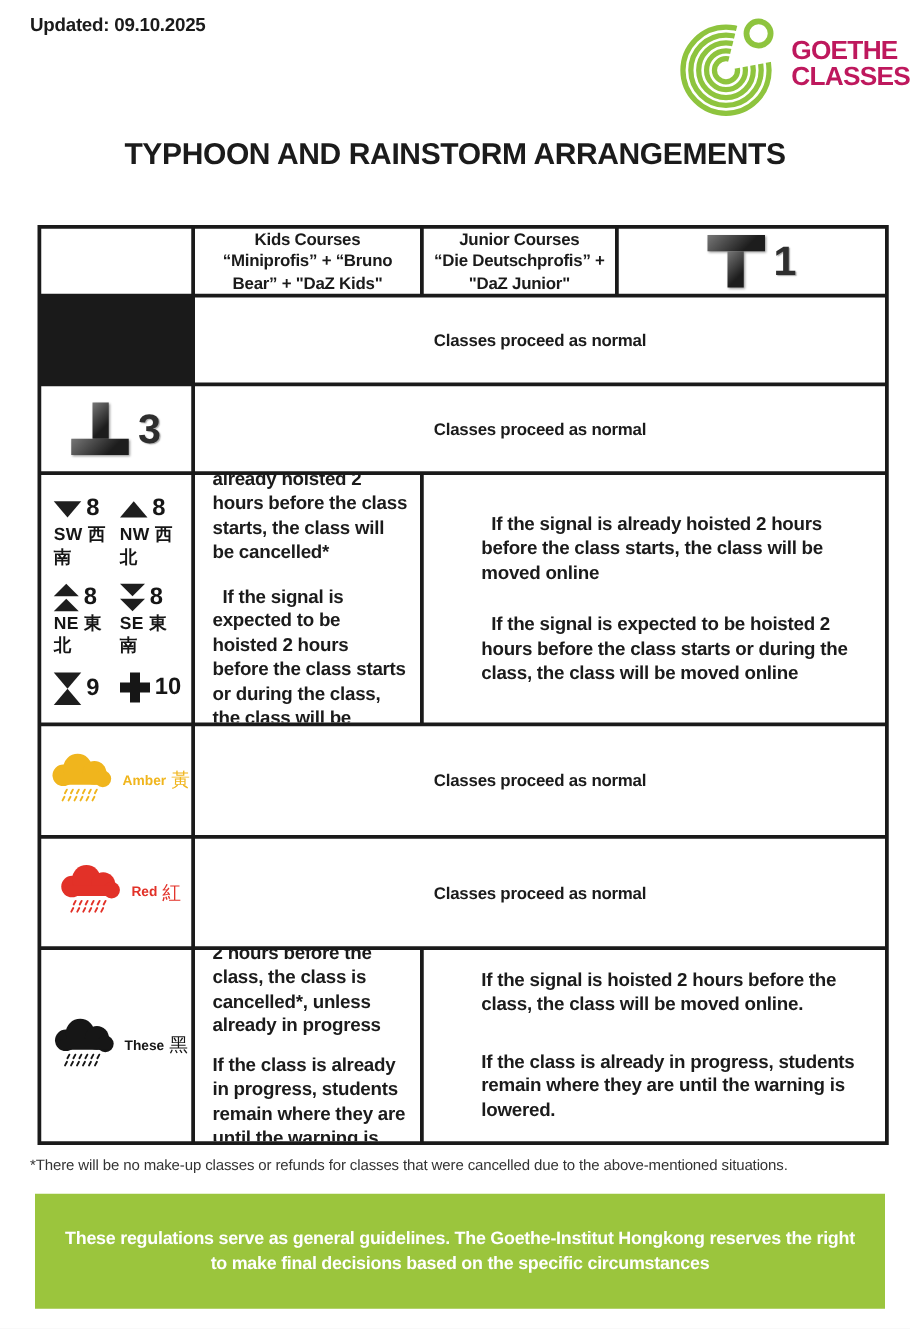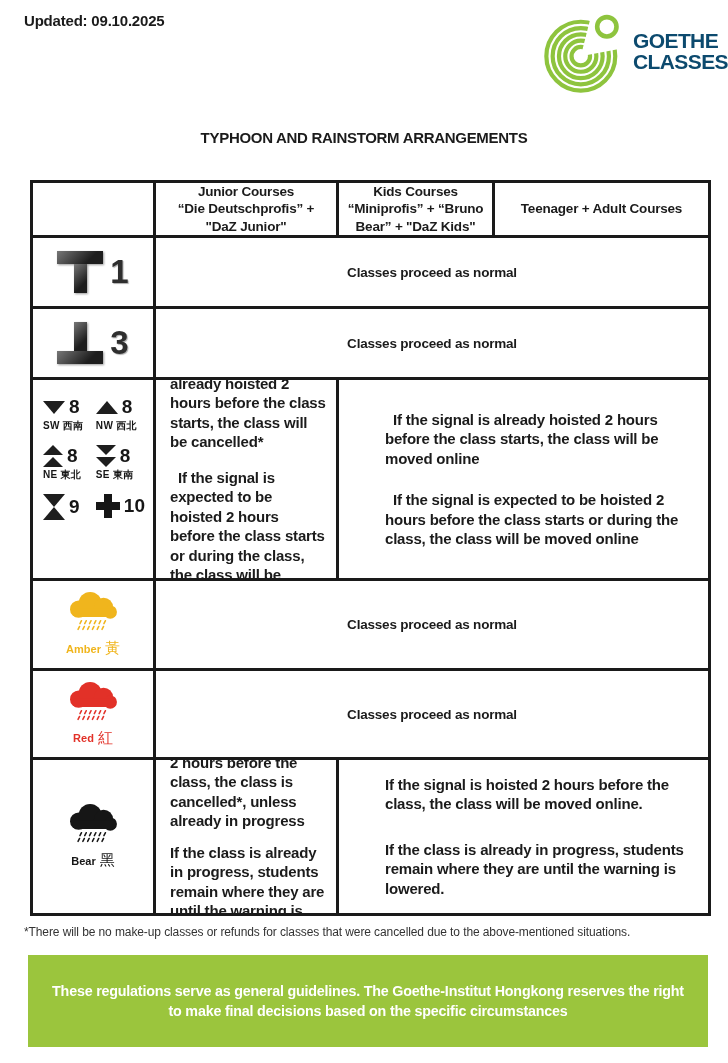--- a/index.html
+++ b/index.html
@@ -6,22 +6,22 @@
   html,body { background:#ffffff; }
   body { font-family:"Liberation Sans", sans-serif; color:#1b1b1b; }
   .page { position:relative; width:728px; height:1063px; background:#fff; overflow:hidden; margin:0 auto; }
 
   .updated { position:absolute; top:12px; left:24px; font-size:15px; font-weight:700; letter-spacing:-0.2px; }
 
   .logo { position:absolute; top:10px; right:0px; display:flex; align-items:center; gap:6px; }
   .logo-mark { width:84px; height:84px; }
   .logo-text { font-weight:800; font-size:21px; line-height:0.98; letter-spacing:-0.6px; color:#8EC43E; }
 
-  .title { position:absolute; top:128px; left:0; width:100%; text-align:center;
-           font-size:15px; font-weight:800; line-height:1.3; letter-spacing:-0.3px; }
+  .title { position:absolute; top:108px; left:0; width:100%; text-align:center;
+           font-size:24px; font-weight:800; line-height:1.3; letter-spacing:-0.3px; }
 
   
   .grid-table { position:absolute; top:180px; left:30px; width:681px;
     background:#1a1a1a; display:grid;
     grid-template-columns:120px 180px 153px 1fr;
     grid-template-rows:52px 68px 68px 198px 87px 86px 153px;
     gap:3px; padding:3px; }
   .cell { background:#fff; display:flex; align-items:center; justify-content:center; overflow:hidden; }
   .span3 { grid-column:2 / 5; }
   .span2 { grid-column:3 / 5; }
@@ -36,33 +36,33 @@
   .tbar  { width:46px; height:13px; background:linear-gradient(135deg,#777 0%,#1d1d1d 70%); }
   .tstem { width:13px; height:29px; background:linear-gradient(135deg,#777 0%,#1d1d1d 70%); }
   .signum { font-size:33px; font-weight:700; color:#2e2e2e; text-shadow:1px 1px 1px #aaa; }
 
   
   .t8cell { align-items:flex-start; padding-top:16px; }
   .t8grid { display:grid; grid-template-columns:1fr 1fr; column-gap:4px; row-gap:12px; padding:0 8px 0 10px; width:100%; }
   .sig8 { display:flex; flex-direction:column; align-items:flex-start; }
   .sigrow { display:flex; align-items:center; gap:4px; }
   .num8 { font-size:19px; font-weight:800; color:#161616; }
-  .siglabel { font-size:10px; font-weight:700; margin-top:1px; letter-spacing:0.3px; color:#161616; }
+  .siglabel { font-size:14px; font-weight:700; margin-top:1px; letter-spacing:0.3px; color:#161616; }
   .tri-up    { width:0; height:0; border-left:11px solid transparent; border-right:11px solid transparent; border-bottom:13px solid #1e1e1e; }
   .tri-down  { width:0; height:0; border-left:11px solid transparent; border-right:11px solid transparent; border-top:13px solid #1e1e1e; }
   .tri-up-s  { width:0; height:0; border-left:10px solid transparent; border-right:10px solid transparent; border-bottom:10px solid #1e1e1e; }
   .tri-down-s{ width:0; height:0; border-left:10px solid transparent; border-right:10px solid transparent; border-top:10px solid #1e1e1e; }
   .dbl { display:flex; flex-direction:column; gap:2px; }
   .hourglass { display:flex; flex-direction:column; }
   .cross { position:relative; width:24px; height:24px; }
   .cross::before { content:""; position:absolute; left:0; top:8px; width:24px; height:8px; background:#161616; }
   .cross::after  { content:""; position:absolute; left:8px; top:0; width:8px; height:24px; background:#161616; }
 
   
-  .raincell { flex-direction:column; gap:2px; }
+  .raincell { flex-direction:row; gap:2px; }
   .rainlabel { font-weight:700; font-size:11px; display:flex; align-items:center; gap:4px; }
   .rainlabel .zh { font-size:15px; font-weight:400; }
 
   
   .txtcell { flex-direction:column; justify-content:center; align-items:stretch; font-weight:700; font-size:15px; line-height:1.3; letter-spacing:-0.2px; }
   .kids-t8 { padding:10px 10px 10px 14px; text-align:left; }
   .kids-t8 p { text-indent:8px; }
   .kids-t8 p + p { margin-top:16px; }
   .online-t8 { padding:10px 26px 10px 46px; text-align:left; }
   .online-t8 p { text-indent:8px; }
@@ -90,42 +90,41 @@
       <g fill="none" stroke="#8EC43E">
         <circle cx="45" cy="55" r="41" stroke-width="5"></circle>
         <circle cx="45" cy="55" r="33.5" stroke-width="5"></circle>
         <circle cx="45" cy="55" r="26" stroke-width="5"></circle>
         <circle cx="45" cy="55" r="18.5" stroke-width="5"></circle>
         <circle cx="45" cy="55" r="11" stroke-width="5"></circle>
       </g>
       <path d="M45 55 L62 -12 L125 40 Z" fill="#ffffff"></path>
       <circle cx="76" cy="20" r="11.5" fill="none" stroke="#8EC43E" stroke-width="5.5"></circle>
     </svg>
-    <div class="logo-text" style="color: #0c4a6e;">
+    <div class="logo-text" style="color: #be185d;">
       <div>GOETHE</div>
       <div>CLASSES</div>
     </div>
   </div>
 
   <div class="title">
     <div>TYPHOON AND RAINSTORM ARRANGEMENTS</div>
   </div>
 
   <div class="grid-table">
 
     <div class="cell"></div>
     <div class="cell hdr">
+      <div>Kids Courses</div>
+      <div>“Miniprofis” + “Bruno Bear” + "DaZ Kids"</div>
+    </div>
+    <div class="cell hdr">
       <div>Junior Courses</div>
       <div>“Die Deutschprofis” + "DaZ Junior"</div>
     </div>
-    <div class="cell hdr">
-      <div>Kids Courses</div>
-      <div>“Miniprofis” + “Bruno Bear” + "DaZ Kids"</div>
-    </div>
-    <div class="cell hdr">Teenager + Adult Courses</div>
 
     <div class="cell sigcell">
       <div class="tshape">
         <div class="tbar"></div>
           <div class="tstem"></div>
       </div>
       <div class="signum">1</div>
     </div>
     <div class="cell span3 status">Classes proceed as normal</div>
 
@@ -280,21 +279,21 @@
             <line x1="45" y1="31" x2="43.4" y2="34"></line>
           <line x1="18" y1="37" x2="16.4" y2="40"></line>
             <line x1="23" y1="37" x2="21.4" y2="40"></line>
             <line x1="28" y1="37" x2="26.4" y2="40"></line>
             <line x1="33" y1="37" x2="31.4" y2="40"></line>
             <line x1="38" y1="37" x2="36.4" y2="40"></line>
             <line x1="43" y1="37" x2="41.4" y2="40"></line>
         </g>
       </svg>
       <div class="rainlabel" style="color:#161616">
-        <span>Bear</span>
+        <span>These</span>
           <span class="zh">黑</span>
       </div>
     </div>
     <div class="cell txtcell kids-black">
       <p>If the signal is hoisted 2 hours before the class, the class is cancelled*, unless already in progress</p>
       <p>If the class is already in progress, students remain where they are until the warning is lowered</p>
     </div>
     <div class="cell span2 txtcell online-black">
       <p>If the signal is hoisted 2 hours before the class, the class will be moved online.</p>
       <p>If the class is already in progress, students remain where they are until the warning is lowered.</p>

